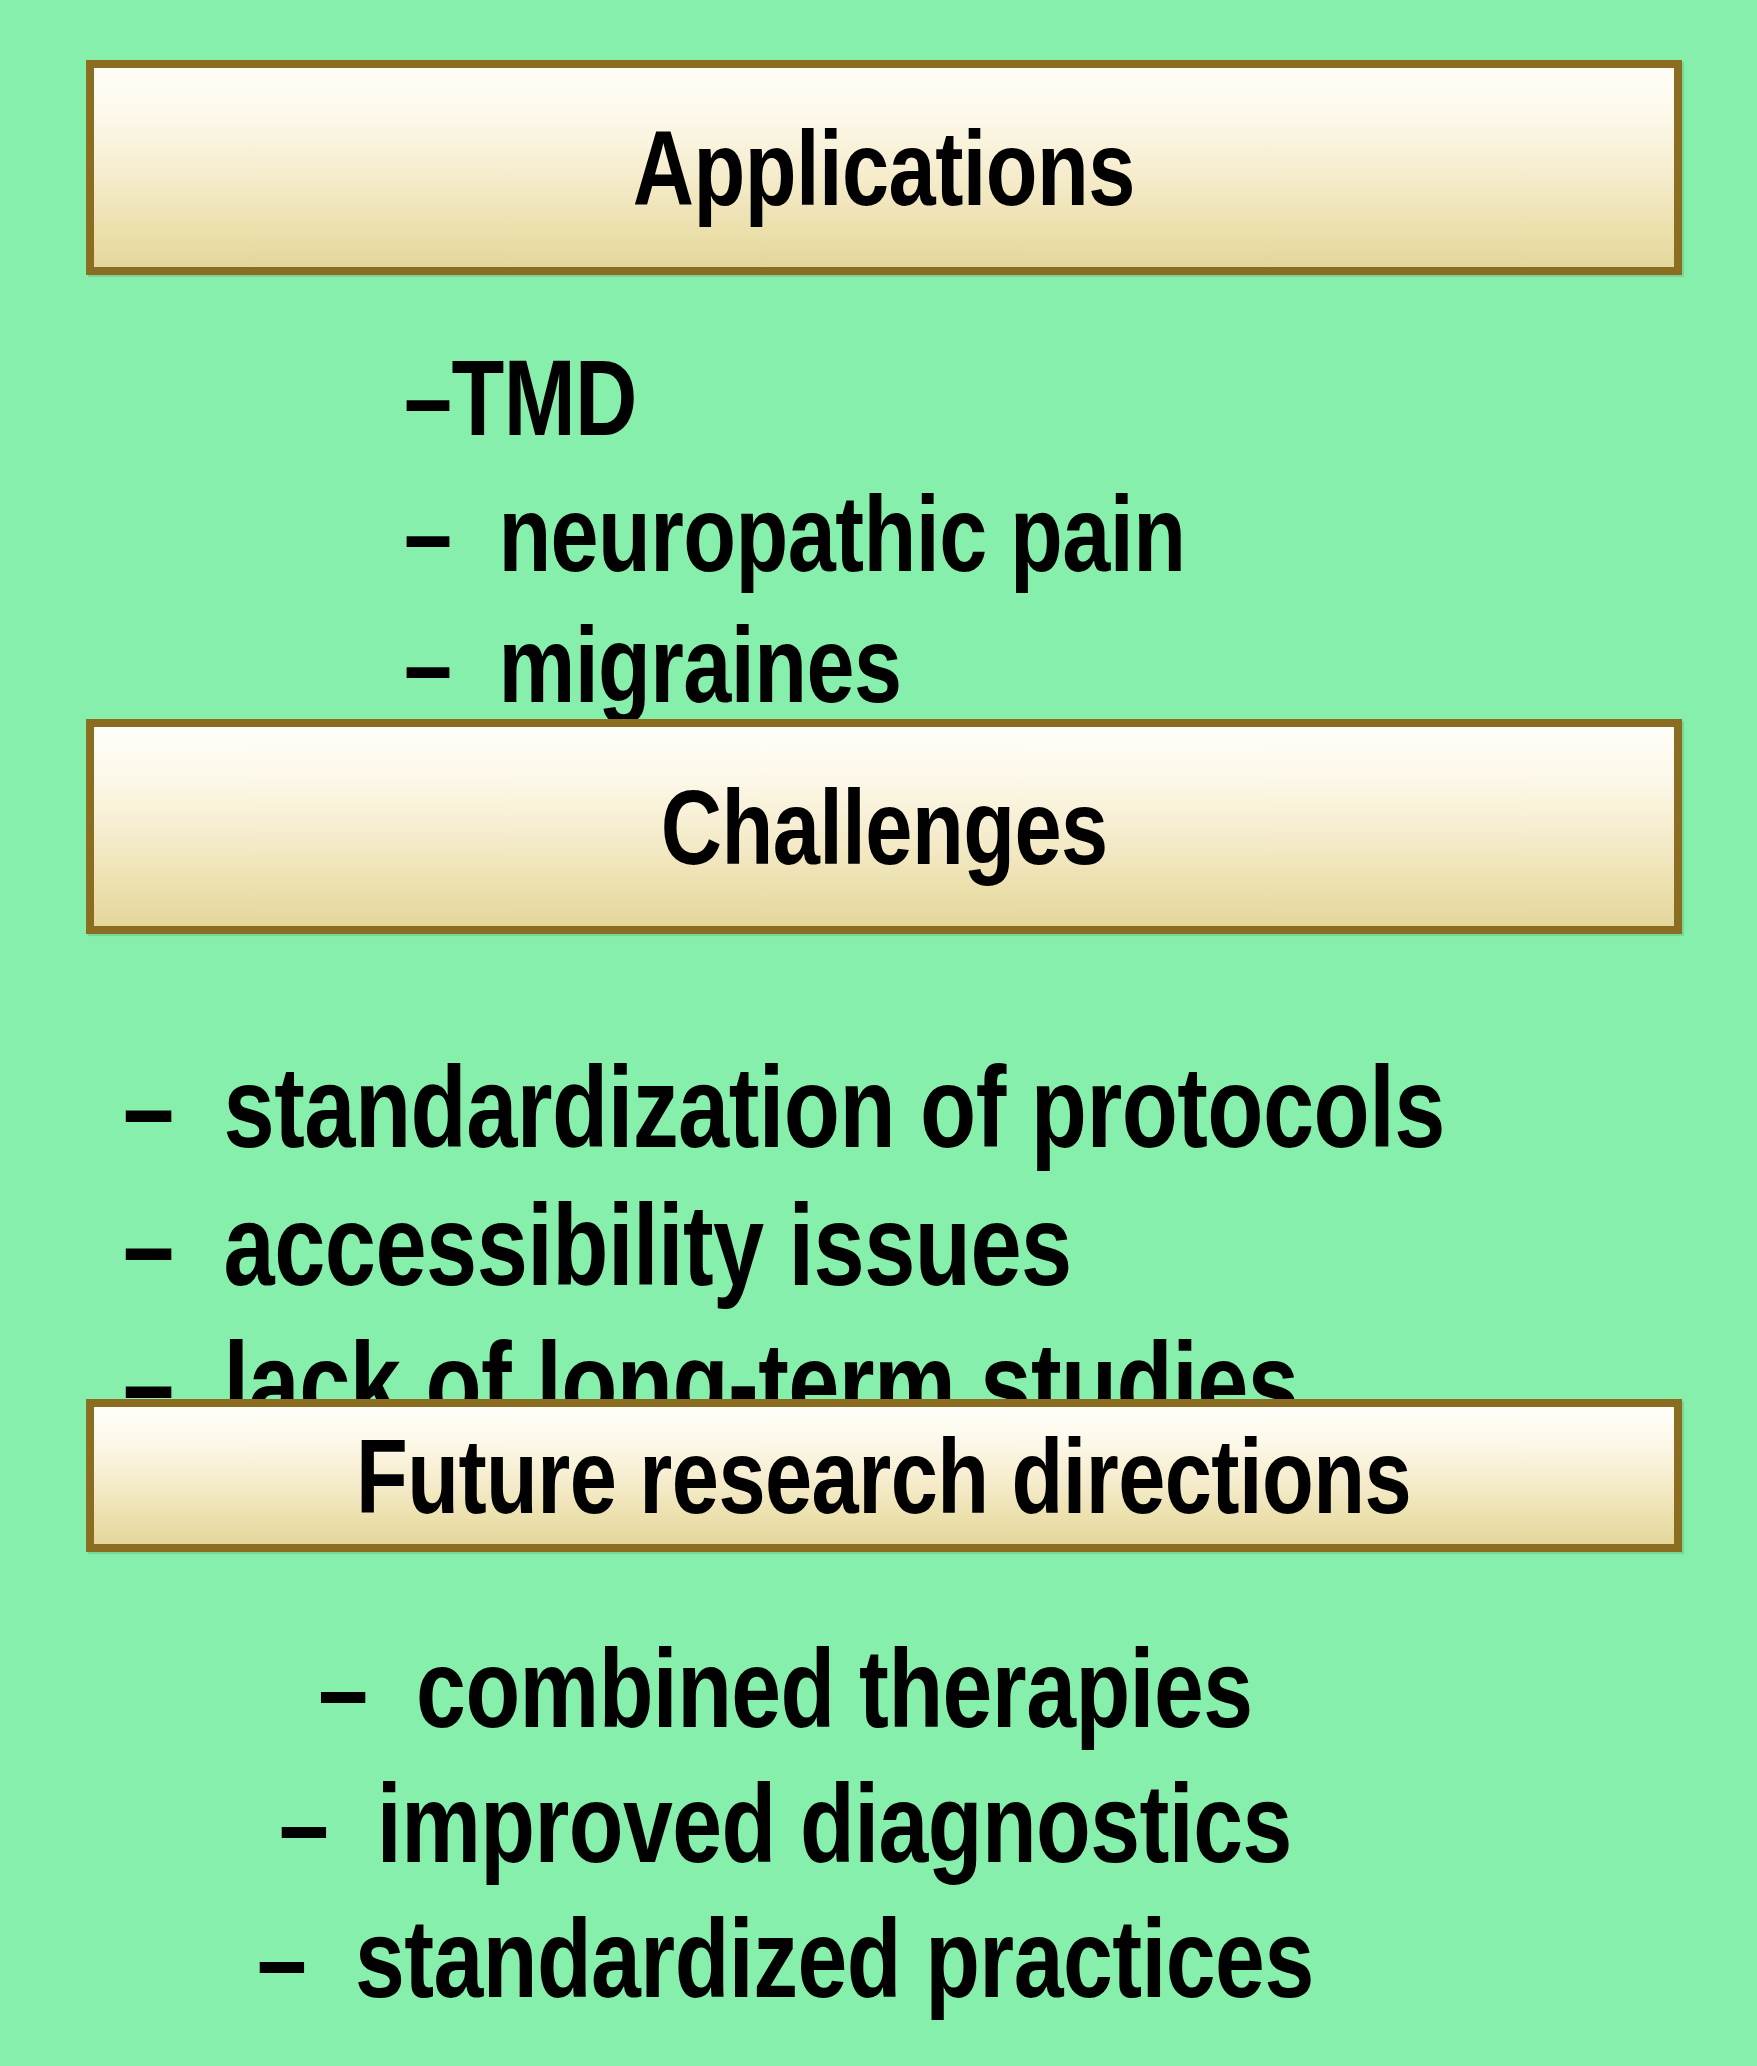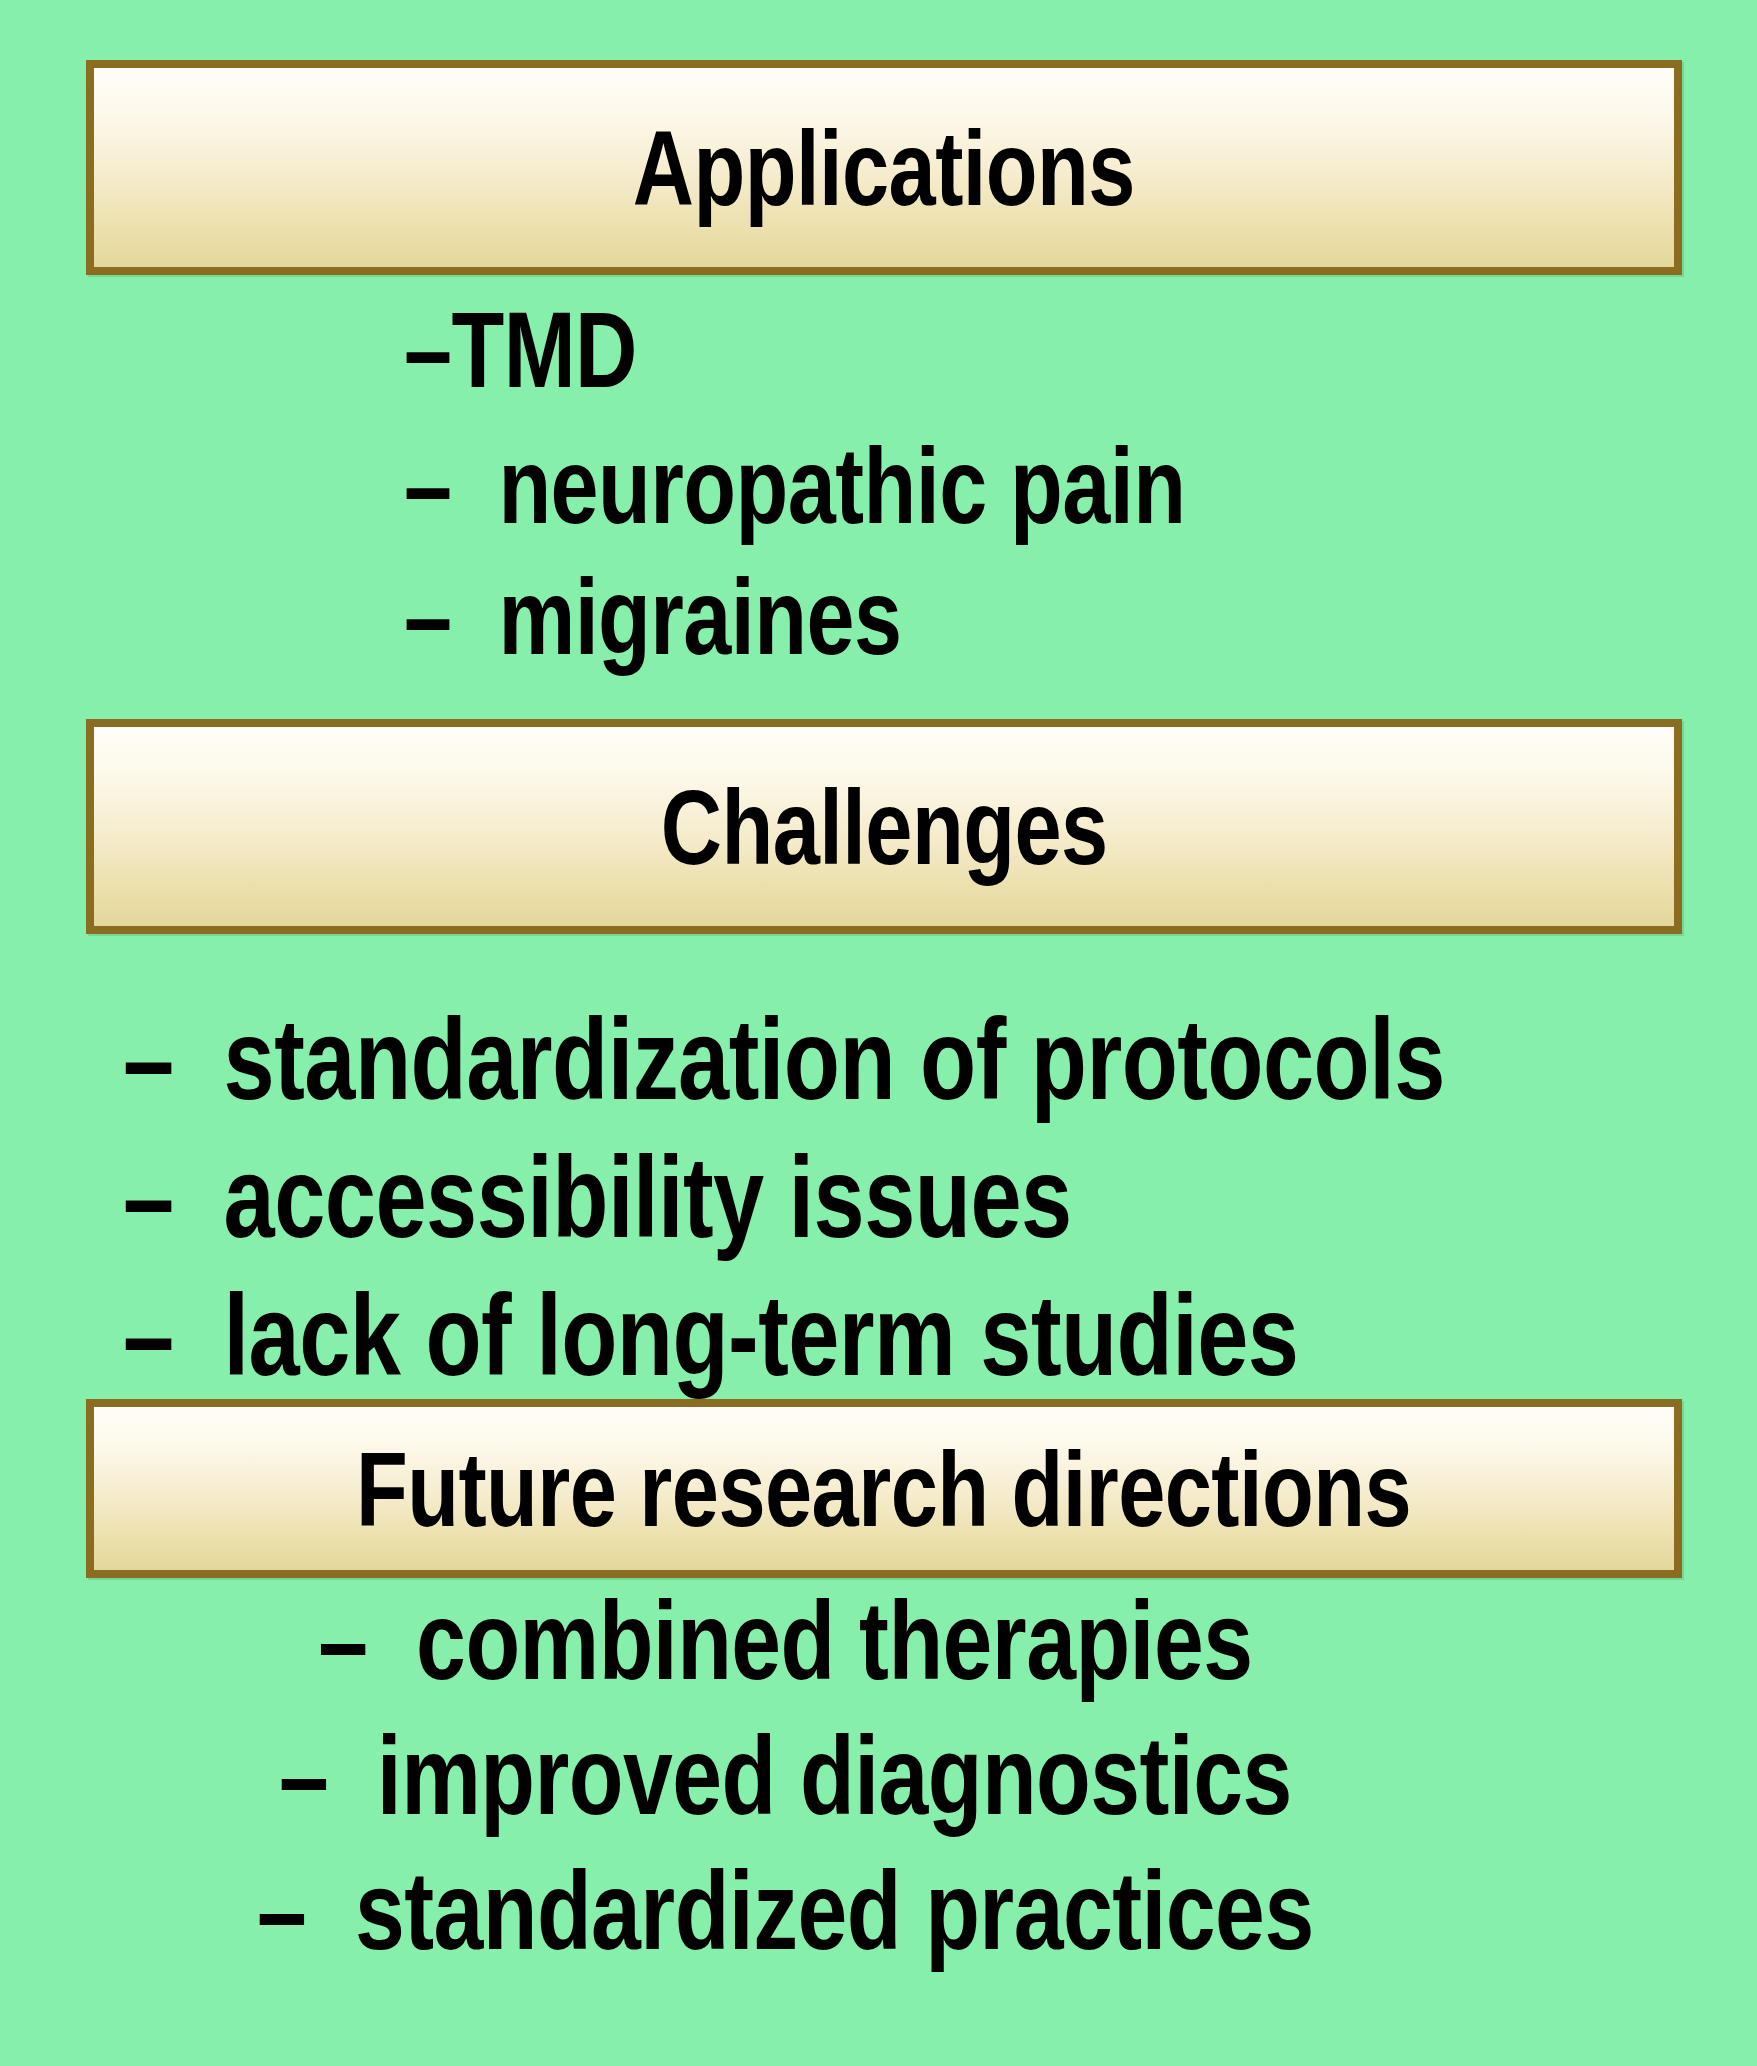--- a/index.html
+++ b/index.html
@@ -50,25 +50,26 @@
     color: #000000;
     letter-spacing: -0.7px;
     transform: scaleX(0.80);
     transform-origin: center center;
     white-space: nowrap;
     text-align: center;
   }
 
   #banner-applications { left: 86px; top: 60px;   width: 1596px; height: 215px; }
   #banner-challenges   { left: 86px; top: 719px; width: 1596px; height: 215px; }
-  #banner-future       { left: 86px; top: 1399px; width: 1596px; height: 179px; }
+  #banner-future       { left: 86px; top: 1399px; width: 1596px; height: 153px; }
 
   
   .bullet-block {
     position: absolute;
+    margin-top: 48px;
   }
   .bullet-line {
     font-family: "Liberation Sans Narrow", "Liberation Sans", "DejaVu Sans", sans-serif;
     font-weight: bold;
     color: #000000;
     white-space: pre;
     line-height: 1.0;
     transform-origin: left center;
     transform: scaleX(0.80);
     letter-spacing: -0.7px;

